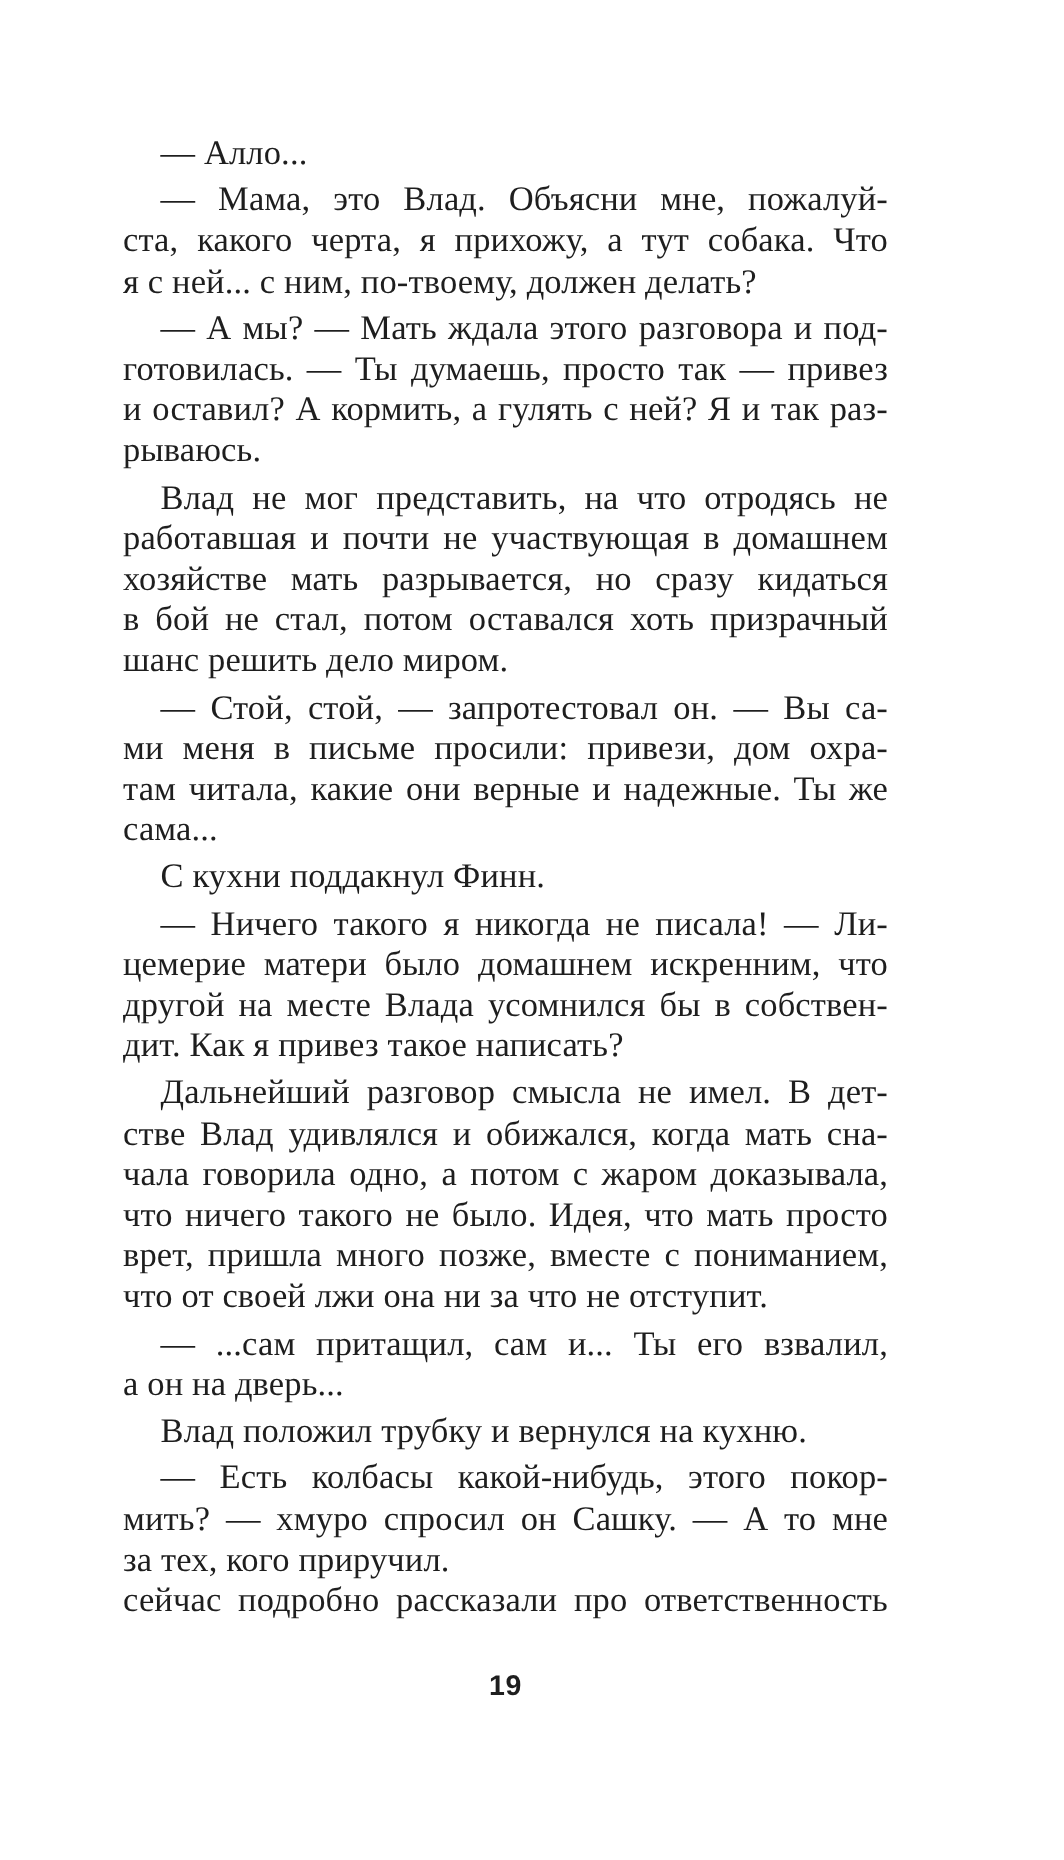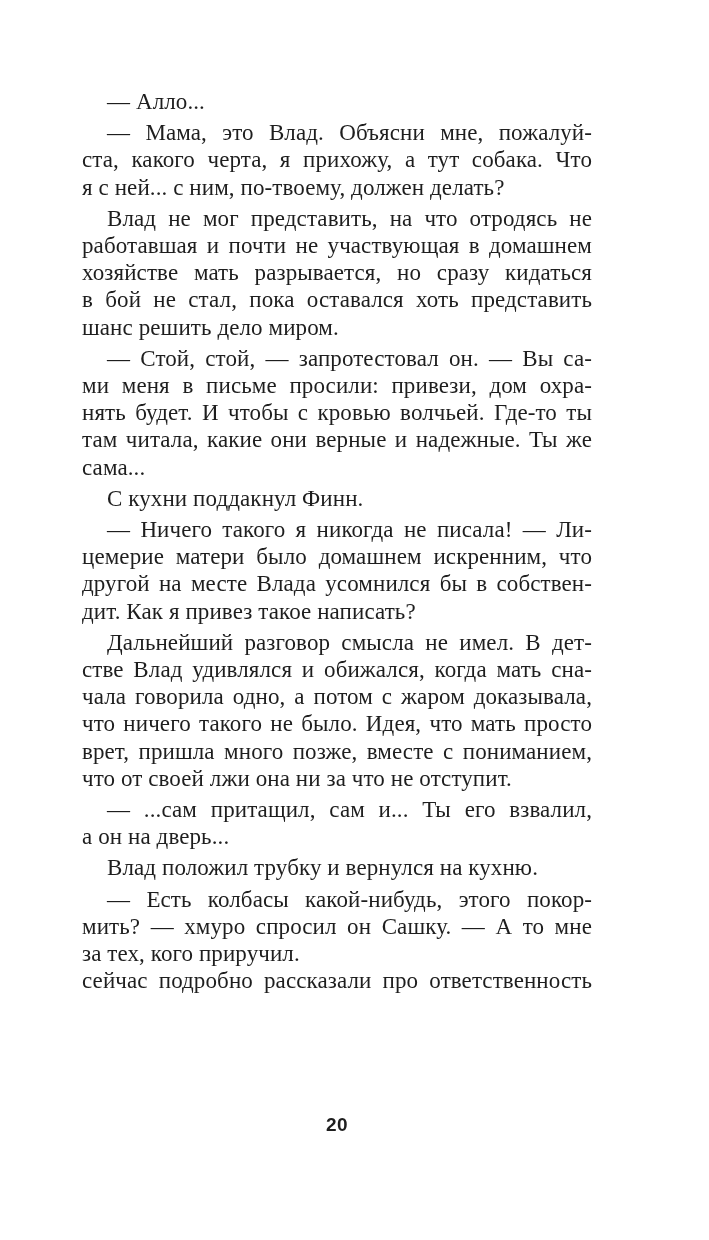--- a/index.html
+++ b/index.html
@@ -63,30 +63,35 @@
   <div class="text-block">
       <p>
         <span class="line first last">— Алло...</span>
       </p>
       <p>
         <span class="line first">— Мама, это Влад. Объясни мне, пожалуй-</span>
         <span class="line">ста, какого черта, я прихожу, а тут собака. Что</span>
         <span class="line last">я с ней... с ним, по-твоему, должен делать?</span>
       </p>
       <p>
+        <span class="line first">— А мы? — Мать ждала этого разговора и под-</span>
+        <span class="line">готовилась. — Ты думаешь, просто так — привез</span>
+        <span class="line">и оставил? А кормить, а гулять с ней? Я и так раз-</span>
+        <span class="line last">рываюсь.</span>
+      </p>
+      <p>
         <span class="line first">Влад не мог представить, на что отродясь не</span>
         <span class="line">работавшая и почти не участвующая в домашнем</span>
         <span class="line">хозяйстве мать разрывается, но сразу кидаться</span>
-        <span class="line">в бой не стал, пока оставался хоть представить</span>
+        <span class="line">в бой не стал, потом оставался хоть призрачный</span>
         <span class="line last">шанс решить дело миром.</span>
       </p>
       <p>
         <span class="line first">— Стой, стой, — запротестовал он. — Вы са-</span>
         <span class="line">ми меня в письме просили: привези, дом охра-</span>
-        <span class="line">нять будет. И чтобы с кровью волчьей. Где-то ты</span>
         <span class="line">там читала, какие они верные и надежные. Ты же</span>
         <span class="line last">сама...</span>
       </p>
       <p>
         <span class="line first last">С кухни поддакнул Финн.</span>
       </p>
       <p>
         <span class="line first">— Ничего такого я никогда не писала! — Ли-</span>
         <span class="line">цемерие матери было домашнем искренним, что</span>
         <span class="line">другой на месте Влада усомнился бы в собствен-</span>
@@ -107,14 +112,14 @@
       <p>
         <span class="line first last">Влад положил трубку и вернулся на кухню.</span>
       </p>
       <p>
         <span class="line first">— Есть колбасы какой-нибудь, этого покор-</span>
         <span class="line">мить? — хмуро спросил он Сашку. — А то мне</span>
         <span class="line last">за тех, кого приручил.</span>
         <span class="line">сейчас подробно рассказали про ответственность</span>
       </p>
     </div>
-  <div class="page-number">20</div>
+  <div class="page-number">19</div>
 </div>
 
 </body></html>

